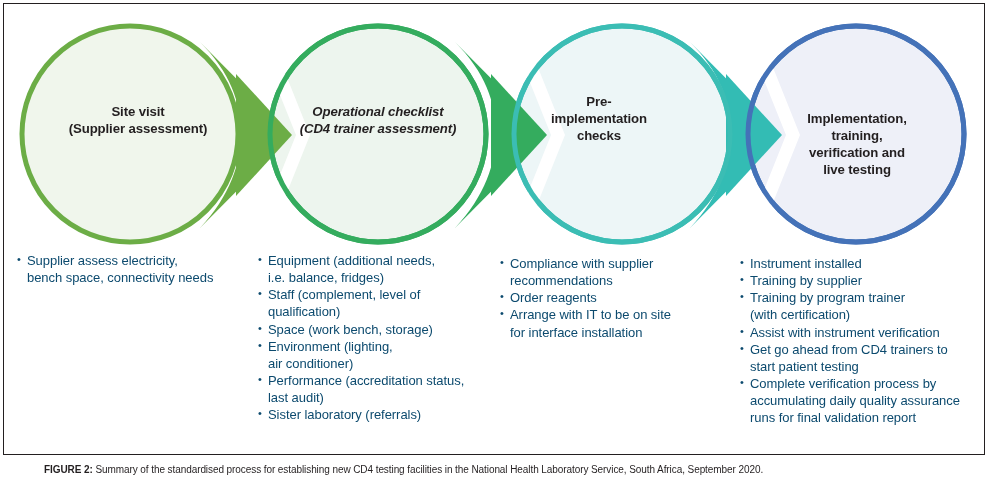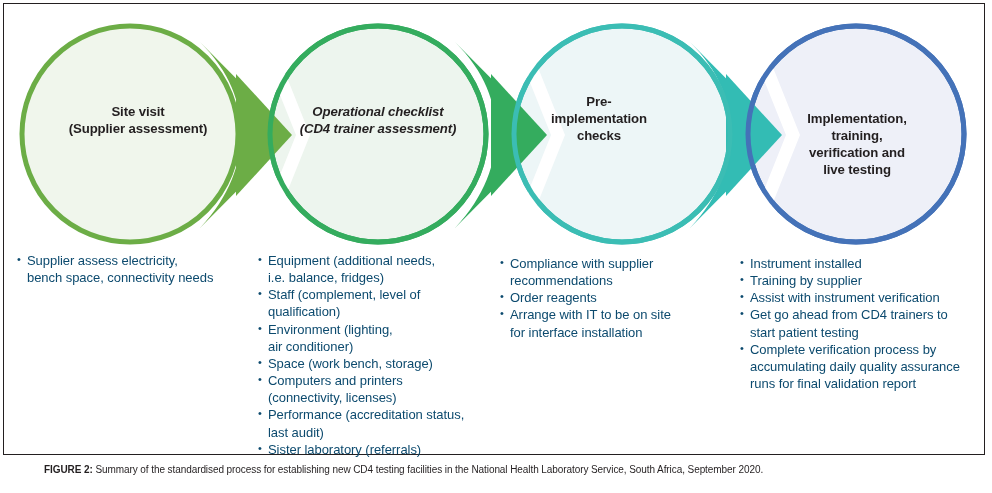--- a/index.html
+++ b/index.html
@@ -142,41 +142,41 @@
   <div class="bullet-col" style="left:17px; top:252px; width:225px;">
     <div class="bullet-item">Supplier assess electricity,
 bench space, connectivity needs</div>
   </div>
 
   <div class="bullet-col" style="left:258px; top:252px; width:235px;">
     <div class="bullet-item">Equipment (additional needs,
 i.e. balance, fridges)</div>
     <div class="bullet-item">Staff (complement, level of
 qualification)</div>
+    <div class="bullet-item">Space (work bench, storage)</div>
     <div class="bullet-item">Environment (lighting,
 air conditioner)</div>
-    <div class="bullet-item">Space (work bench, storage)</div>
-    <div class="bullet-item">Computers and printers
-(connectivity, licenses)</div>
     <div class="bullet-item">Performance (accreditation status,
 last audit)</div>
     <div class="bullet-item">Sister laboratory (referrals)</div>
   </div>
 
   <div class="bullet-col" style="left:500px; top:255px; width:220px;">
     <div class="bullet-item">Compliance with supplier
 recommendations</div>
     <div class="bullet-item">Order reagents</div>
     <div class="bullet-item">Arrange with IT to be on site
 for interface installation</div>
   </div>
 
   <div class="bullet-col" style="left:740px; top:255px; width:240px;">
     <div class="bullet-item">Instrument installed</div>
     <div class="bullet-item">Training by supplier</div>
+    <div class="bullet-item">Training by program trainer
+(with certification)</div>
     <div class="bullet-item">Assist with instrument verification</div>
     <div class="bullet-item">Get go ahead from CD4 trainers to
 start patient testing</div>
     <div class="bullet-item">Complete verification process by
 accumulating daily quality assurance
 runs for final validation report</div>
   </div>
 
   <div class="caption"><b>FIGURE 2:</b><span> Summary of the standardised process for establishing new CD4 testing facilities in the National Health Laboratory Service, South Africa, September 2020.</span></div>
 

